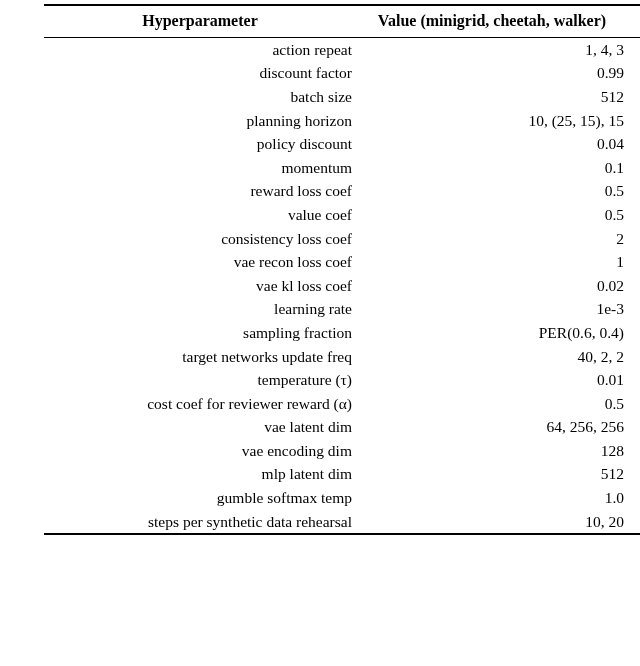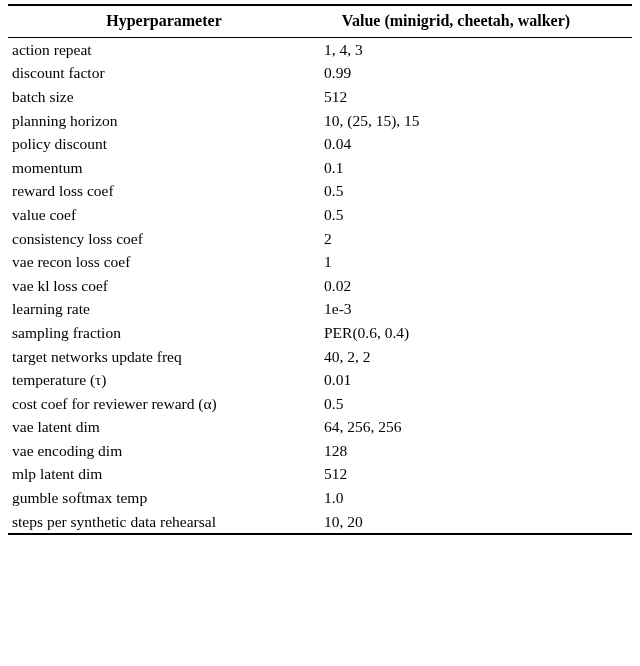--- a/index.html
+++ b/index.html
@@ -9,40 +9,41 @@
     }
     body {
       width: 640px;
       height: 666px;
       font-family: "Liberation Serif", serif;
       color: #000000;
       overflow: hidden;
     }
     .paper-table-wrap {
       padding: 4px 8px 0 8px;
+      margin-left: 36px;
     }
     table.hyper-table {
       width: 624px;
       border-collapse: collapse;
       border-top: 2px solid #000000;
       border-bottom: 2px solid #000000;
     }
     table.hyper-table thead tr {
       border-bottom: 1px solid #000000;
     }
     table.hyper-table th {
       font-weight: bold;
       font-size: 16px;
       text-align: center;
       padding: 6px 4px 7px 4px;
       white-space: nowrap;
     }
     table.hyper-table td {
       font-size: 15.5px;
-      text-align: left;
+      text-align: right;
       padding: 2.8px 4px;
       white-space: nowrap;
     }
     table.hyper-table th:nth-child(1),
     table.hyper-table td:nth-child(1) {
       width: 50%;
     }
     table.hyper-table th:nth-child(2),
     table.hyper-table td:nth-child(2) {
       width: 50%;

